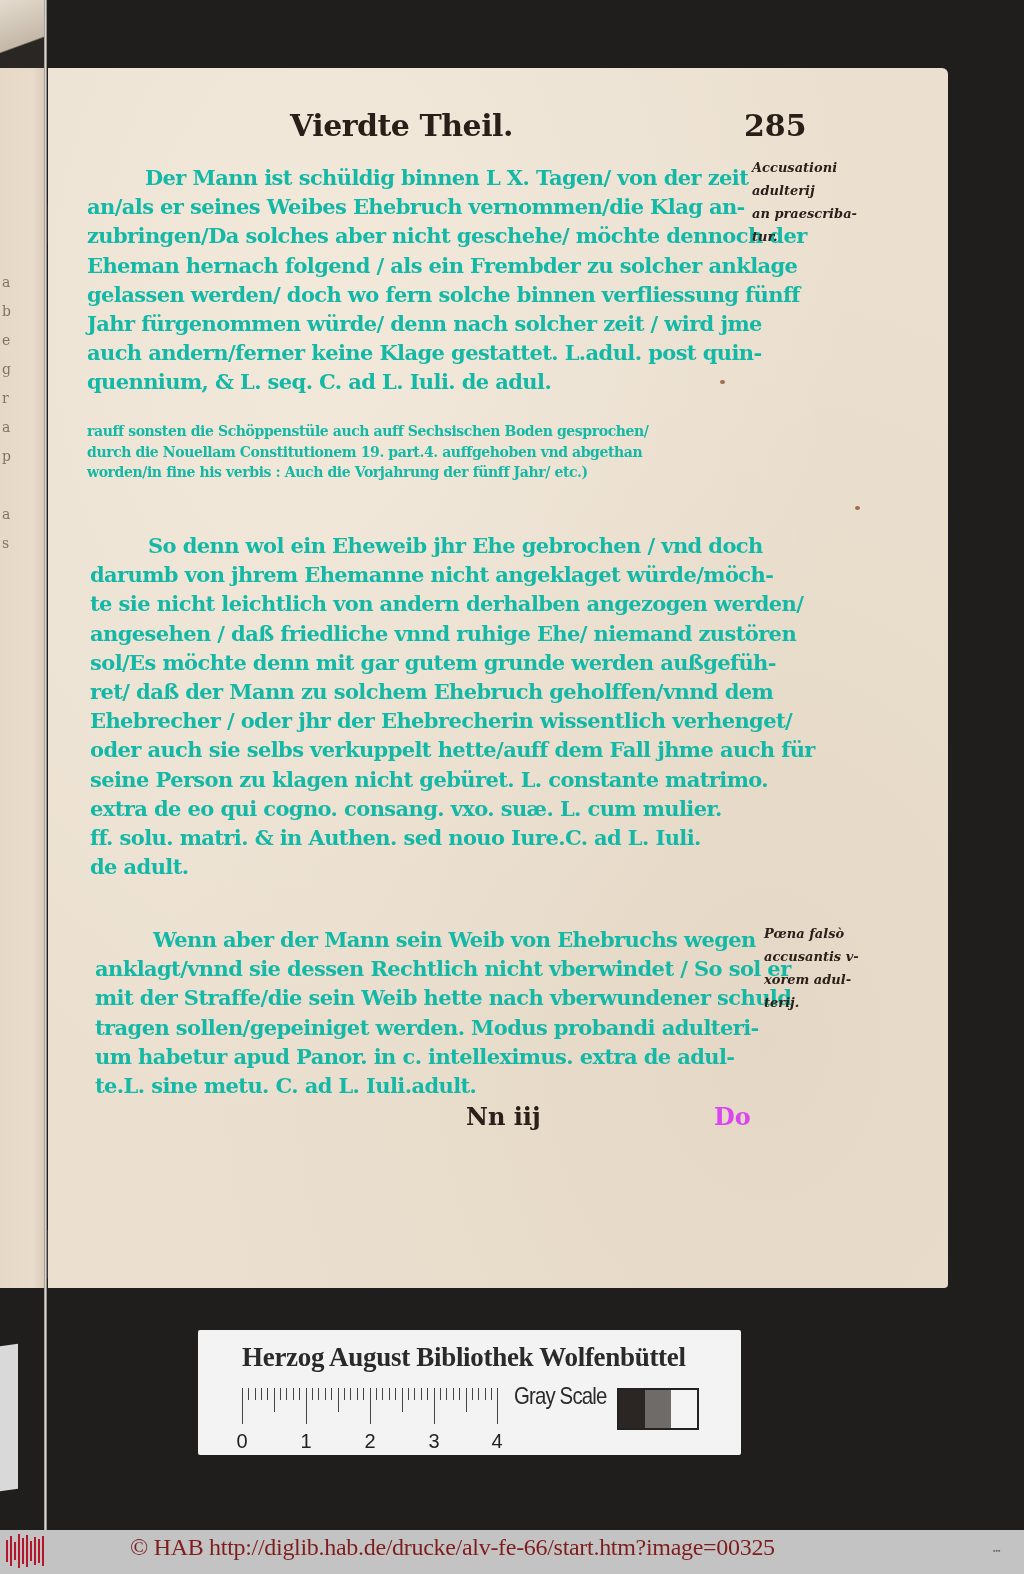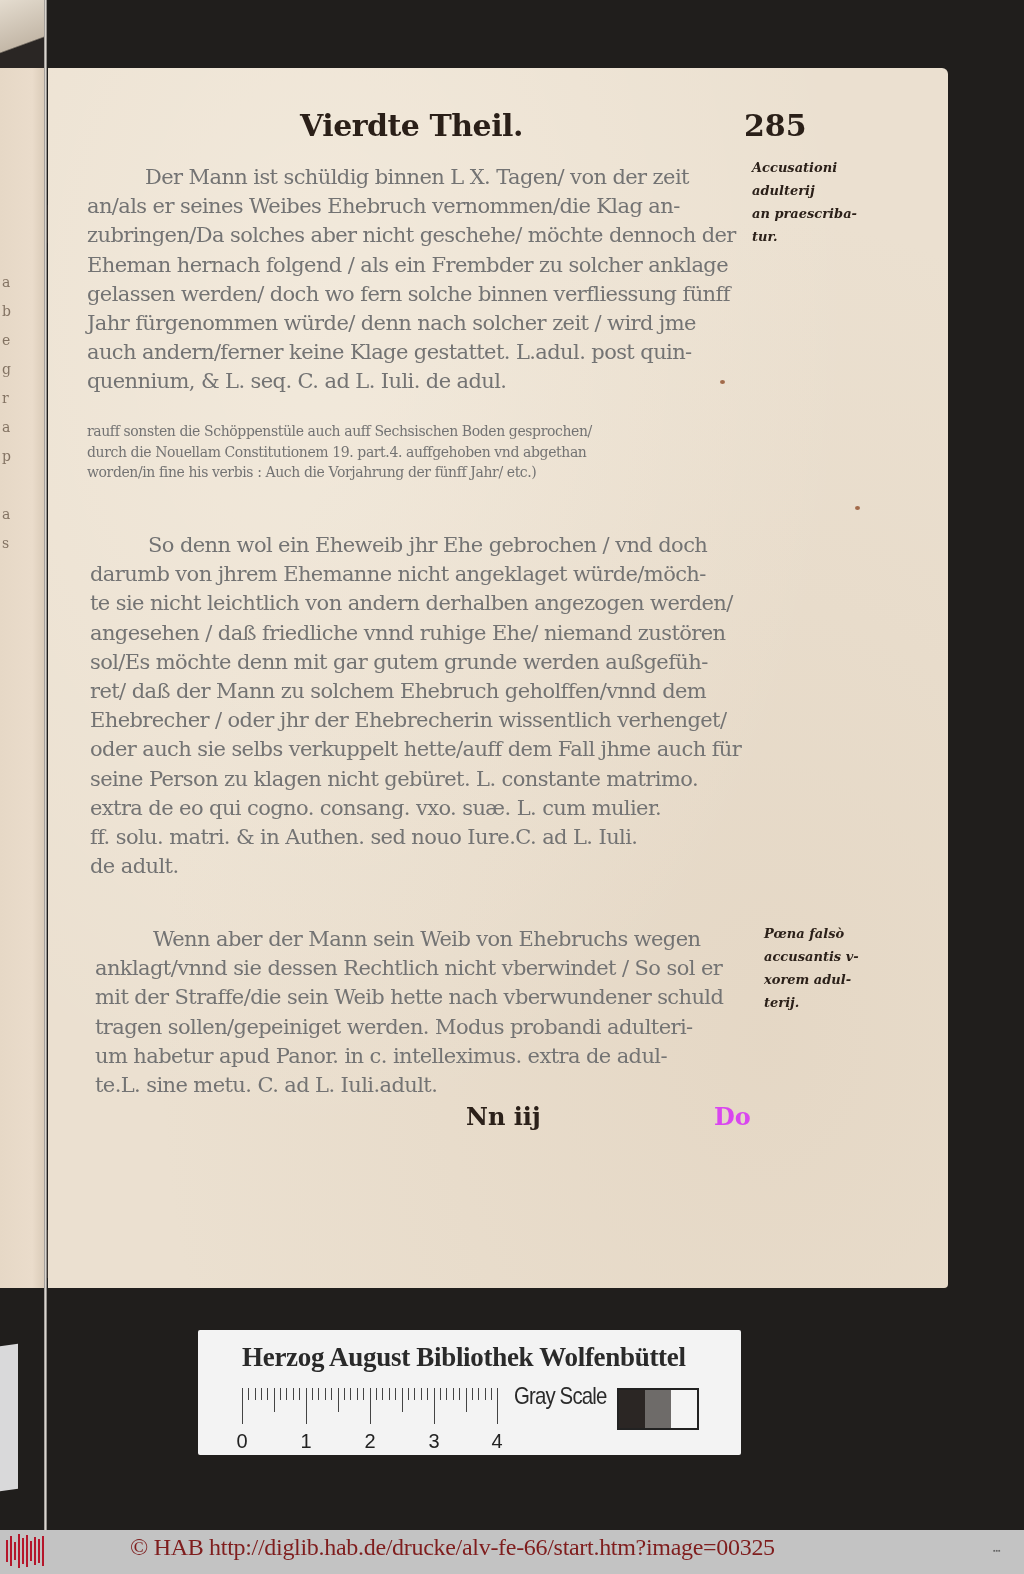--- a/index.html
+++ b/index.html
@@ -27,25 +27,25 @@
     background: #ebe0d0;
     background-image:
       radial-gradient(ellipse at 30% 20%, rgba(255,250,240,.35), transparent 60%),
       radial-gradient(ellipse at 80% 80%, rgba(210,190,165,.25), transparent 60%);
     border-radius: 0 6px 4px 0;
   }
   .side-card {
     position: absolute; left: 0; top: 1345px; width: 18px; height: 145px;
     background: #d9d9da; transform: skewY(-8deg);
   }
-  .header-line { position: absolute; left: 290px; top: 108px; font-family: "DejaVu Serif", serif; font-weight: bold; font-size: 30px; color: #2a1f18; letter-spacing: -0.5px; margin-left: 10px; }
+  .header-line { position: absolute; left: 290px; top: 108px; font-family: "DejaVu Serif", serif; font-weight: bold; font-size: 30px; color: #2a1f18; letter-spacing: -0.5px; }
   .folio { position: absolute; left: 744px; top: 108px; font-family: "DejaVu Serif", serif; font-weight: bold; font-size: 30px; color: #2a1f18; }
   .body-text {
-    position: absolute; color: #737373;
-    font-family: "DejaVu Serif", serif; font-weight: normal;
+    position: absolute; color: #14b8a6;
+    font-family: "DejaVu Serif", serif; font-weight: bold;
     font-size: 21px; line-height: 29.2px; letter-spacing: -0.6px;
     white-space: nowrap;
   }
   .body-text .line { display: block; }
   .p1 { left: 87px; top: 163px; }
   .p2 { left: 87px; top: 421px; font-size: 14px; line-height: 20.5px; letter-spacing: -0.4px; }
   .p3 { left: 90px; top: 531px; }
   .p4 { left: 95px; top: 925px; }
   .indent { padding-left: 58px; }
   .indent-sm { padding-left: 44px; }

